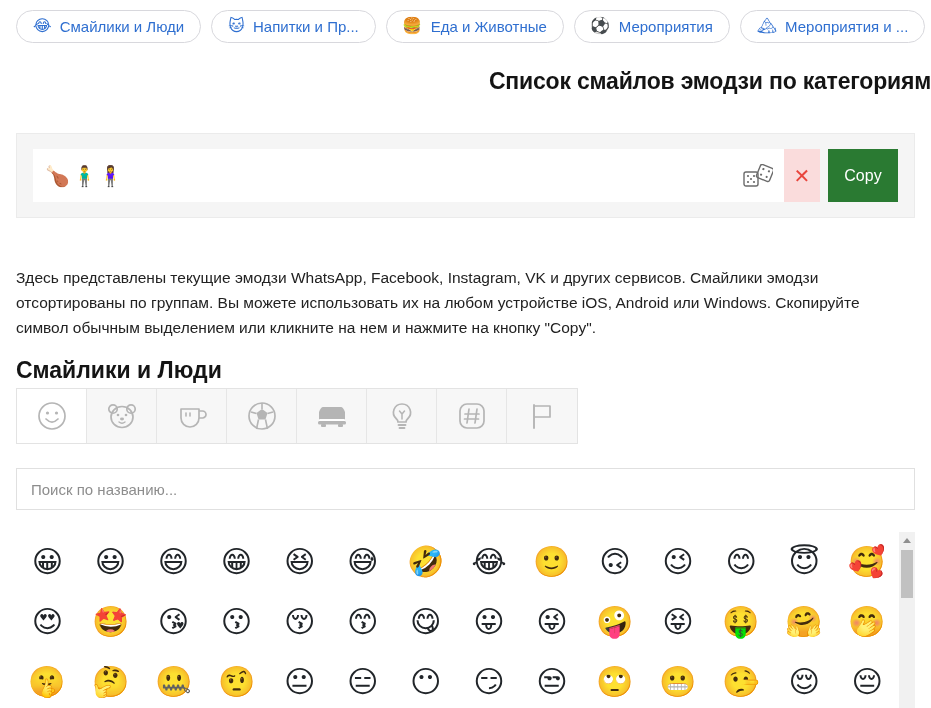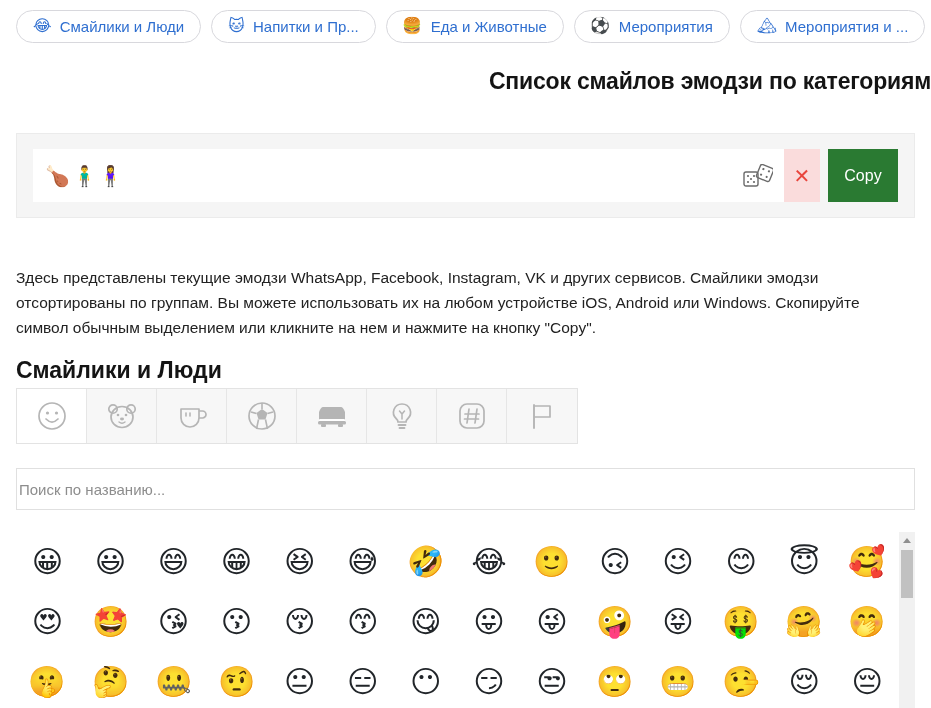--- a/index.html
+++ b/index.html
@@ -157,21 +157,21 @@
   .iconcell.active { background: #ffffff; }
   .iconcell svg { display: block; }
 
   
   .search-box {
     position: absolute;
     left: 16px; top: 468px;
     width: 899px; height: 42px;
     border: 1px solid #e0e0e0;
     background: #fff;
-    padding: 0 2px;
+    padding: 0 14px;
     font-size: 15px;
     color: #888;
     font-family: inherit;
     outline: none;
   }
   .search-box::placeholder { color: #8d8d8d; }
 
   
   .grid-wrap {
     position: absolute;

